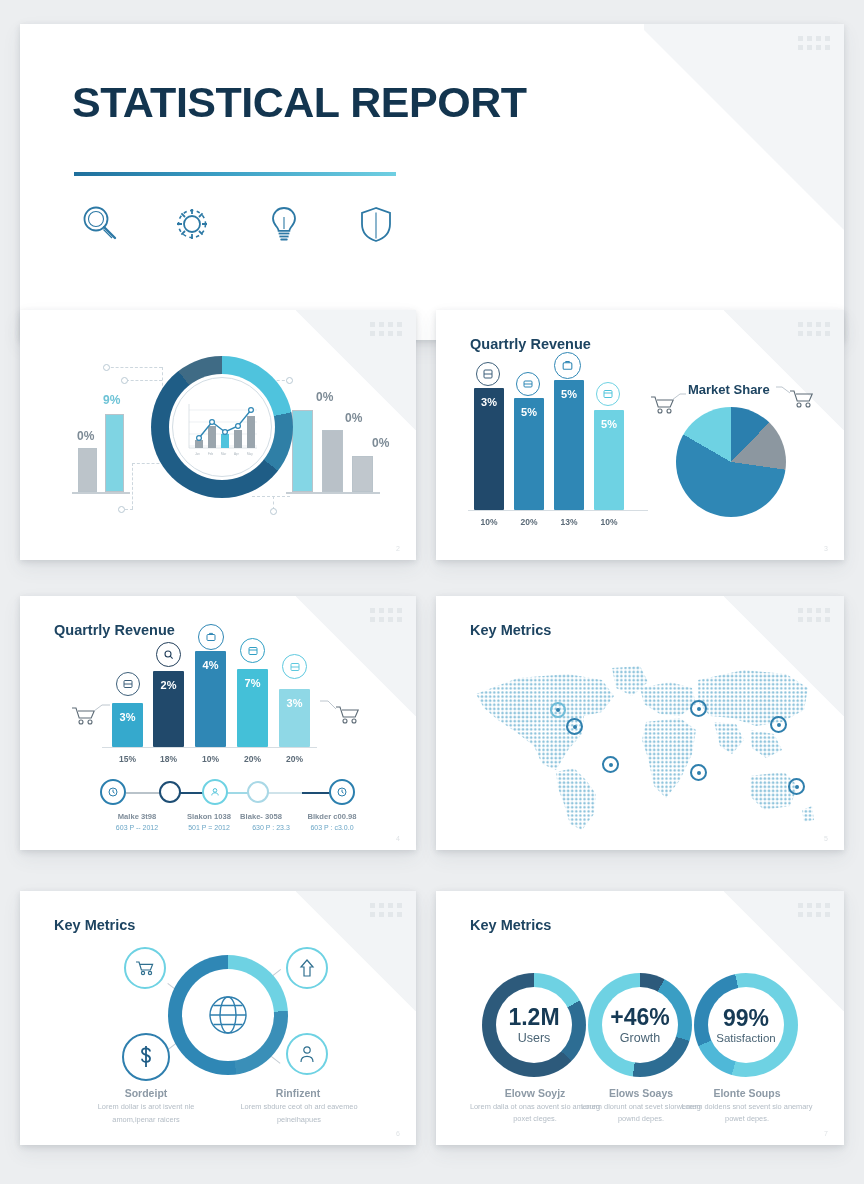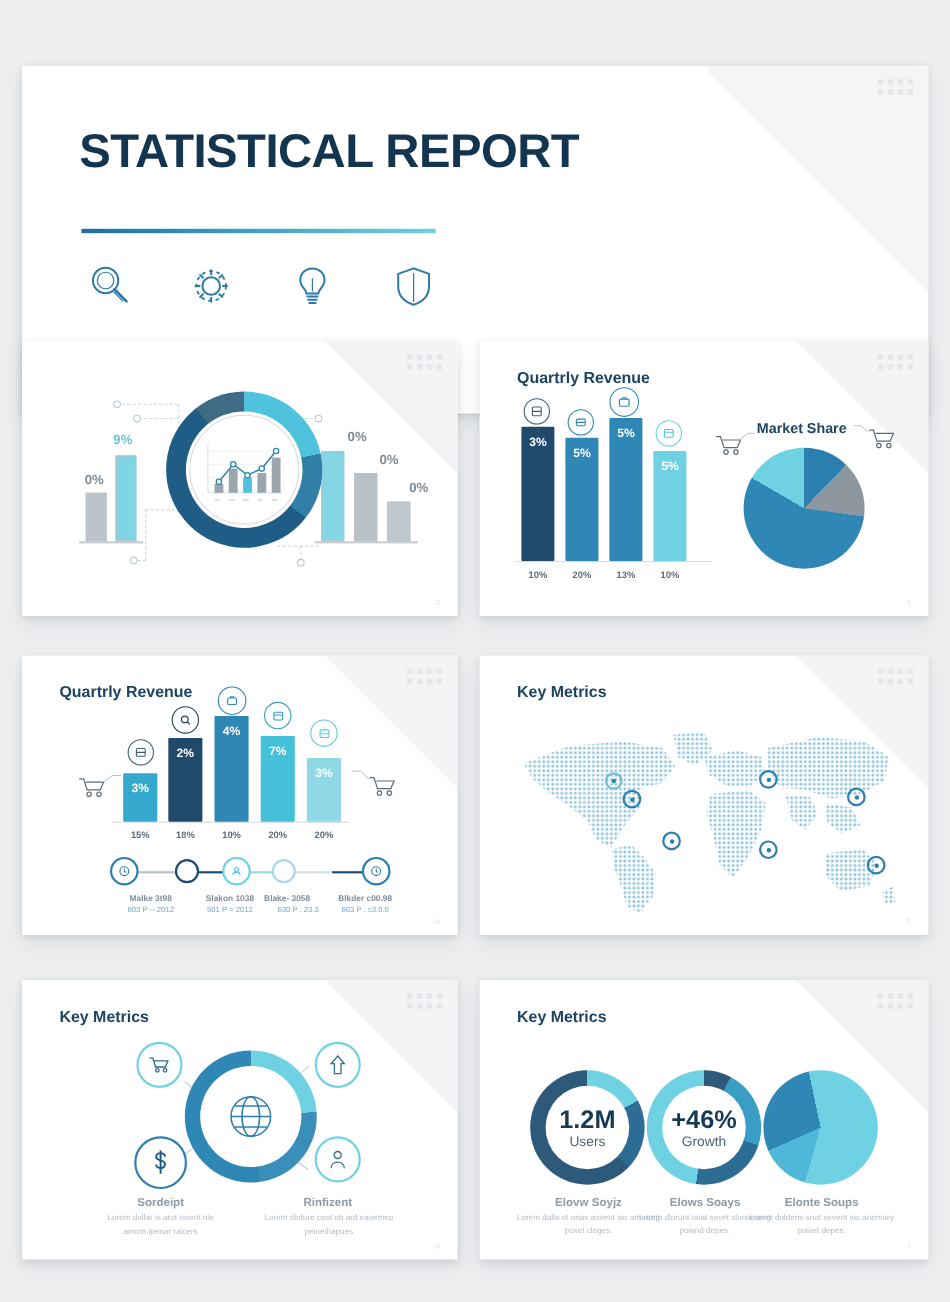--- a/index.html
+++ b/index.html
@@ -31,21 +31,21 @@
     display: grid; grid-template-columns: repeat(4, 5px); gap: 4px;
     pointer-events: none;
   }
   .dot-grid i { display:block; width: 5px; height: 5px; background: #e3e7ea; }
   .page-num {
     position: absolute; right: 16px; bottom: 8px;
     font-size: 7px; color: #dfe3e6;
   }
 
   
-  #header-card { left: 20px; top: 24px; width: 824px; height: 316px; margin-top: 36px; }
+  #header-card { left: 20px; top: 24px; width: 824px; height: 316px; }
   .hdr-title {
     position: absolute; left: 52px; top: 54px;
     font-size: 43px; font-weight: bold; letter-spacing: -0.5px;
     color: #13354f;
   }
   .hdr-sub {
     position: absolute; left: 54px; top: 108px;
     font-size: 25px; color: #3d82ac; letter-spacing: .2px;
   }
   .hdr-rule {
@@ -684,19 +684,23 @@
     </div>
     <div class="kpi-cap-title" style="left:146px; top:196px; width:118px;">Elows Soays</div>
     <div class="kpi-cap-body" style="left:136px; top:210px; width:138px;">Lorem dlorunt onat sevet slorwenerg pownd depes.</div>
 
     <div class="ring" style="left:258px; top:82px; width:104px; height:104px;
          background: conic-gradient(from 0deg,
             #6ed2e3 0deg 196deg,
             #4fb8d8 196deg 246deg,
             #2f87b5 246deg 348deg,
             #6ed2e3 348deg 360deg);"></div>
+    <div class="ring-hole" style="left:272px; top:96px; width:76px; height:76px;">
+      <span class="kpi-value">99%</span>
+      <span class="kpi-label" style="font-size:11.5px;">Satisfaction</span>
+    </div>
     <div class="kpi-cap-title" style="left:252px; top:196px; width:118px;">Elonte Soups</div>
     <div class="kpi-cap-body" style="left:242px; top:210px; width:138px;">Lorem doldens snot sevent sio anemary powet depes.</div>
 
     <div class="page-num">7</div>
   </div>
 
 </div>
 
 </body></html>

